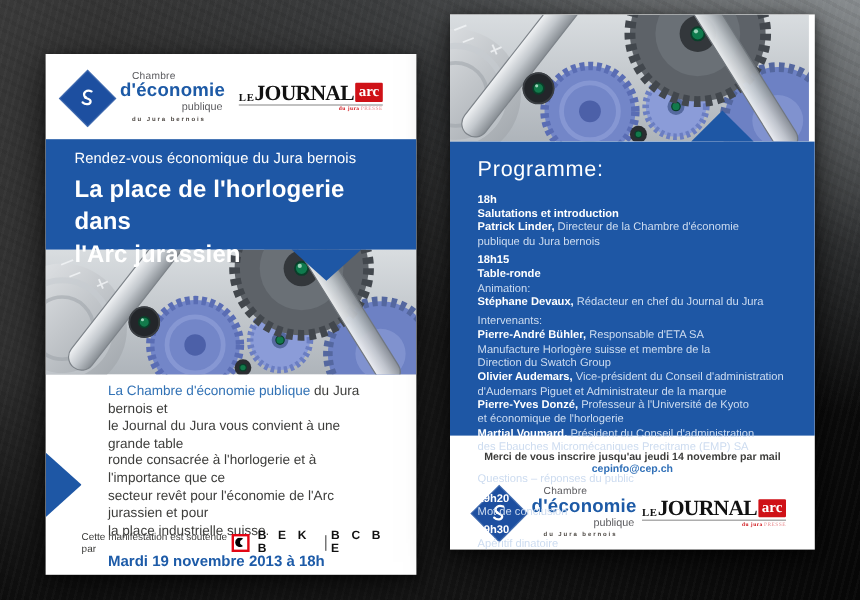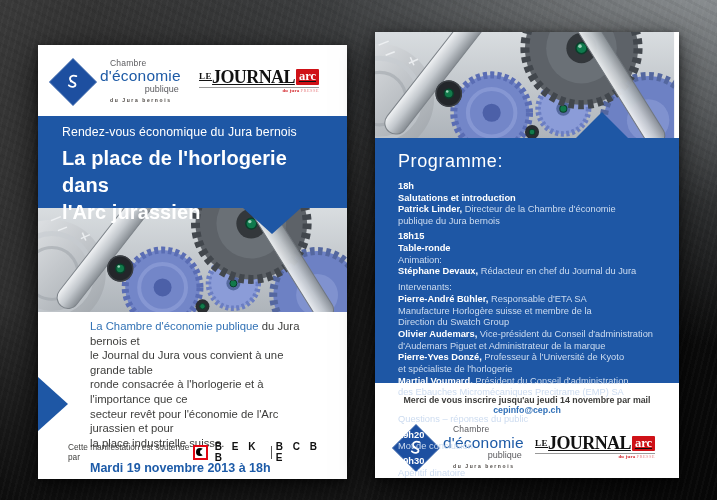--- a/index.html
+++ b/index.html
@@ -17,37 +17,37 @@
     background:
       repeating-linear-gradient(104deg, rgba(255,255,255,.022) 0 2px, rgba(0,0,0,0) 2px 6px),
       repeating-linear-gradient(27deg, rgba(0,0,0,.05) 0 3px, rgba(0,0,0,0) 3px 9px);
   }
   .flyer {
     position:absolute; background:#fff;
     box-shadow: 0 10px 32px rgba(0,0,0,.65), 0 2px 8px rgba(0,0,0,.5);
     overflow:hidden;
   }
   .flyer-left  { left:38px;  top:45px; width:309px; height:434px; }
-  .flyer-right { left:375px; top:12px; width:304px; height:446px;margin-top:20px; }
+  .flyer-right { left:375px; top:12px; width:304px; height:446px; }
 
   
   .cep-logo { display:flex; align-items:flex-start; }
   .cep-diamond {
     width:34px; height:34px; background:#1d4fa0; transform:rotate(45deg);
     margin:6px 10px 0 4px; flex:none; display:flex; align-items:center; justify-content:center;
     box-shadow:0 0 0 1px rgba(255,255,255,.15) inset;
   }
   .cep-diamond svg { transform:rotate(-45deg); }
   .cep-text { line-height:1; }
   .cep-chambre { font-size:8.5px; color:#5b5b5f; margin-left:10px; letter-spacing:.2px; }
-  .cep-economie { font-size:15.5px; font-weight:normal; color:#1d5aa6; letter-spacing:.2px; margin-top:1px;}
+  .cep-economie { font-size:15.5px; font-weight:bold; color:#1d5aa6; letter-spacing:.2px; margin-top:1px;}
   .cep-publique { font-size:9px; color:#5b5b5f; text-align:right; margin-top:1px; padding-right:2px;}
   .cep-region { font-size:5px; color:#4a4540; letter-spacing:1.6px; margin-top:4px; margin-left:10px; font-weight:bold;}
   .journal-logo { font-family:"Liberation Serif", serif; color:#111; line-height:1; }
-  .jl-row { display:flex; align-items:center;text-decoration:underline; }
+  .jl-row { display:flex; align-items:flex-end; }
   .jl-le { font-size:9px; font-weight:bold; letter-spacing:.5px; }
   .jl-main { font-size:18px; font-weight:bold; letter-spacing:-.6px; }
   .jl-arc {
     font-size:12.5px; font-weight:bold; color:#fff; background:#cf1117;
     padding:1px 3px 2px 3px; margin-left:1px; border-radius:1px; align-self:center;
   }
   .jl-sub { display:flex; justify-content:flex-end; border-top:1px solid #999; margin-top:1px; padding-top:1px; }
   .jl-sub-left { font-size:4.5px; color:#cf1117; font-weight:bold; letter-spacing:.4px;}
   .jl-sub-right { font-size:4.5px; color:#e98a8d; letter-spacing:.4px; margin-left:1px;}
 
@@ -278,21 +278,21 @@
             <div class="sch-line"><span>Animation:</span></div>
             <div class="sch-line"><span class="seg-bold">Stéphane Devaux,</span><span> Rédacteur en chef du Journal du Jura</span></div>
             <div class="sch-gap"></div>
             <div class="sch-line"><span>Intervenants:</span></div>
             <div class="sch-line"><span class="seg-bold">Pierre-André Bühler,</span><span> Responsable d'ETA SA</span></div>
             <div class="sch-line"><span>Manufacture Horlogère suisse et membre de la</span></div>
             <div class="sch-line"><span>Direction du Swatch Group</span></div>
             <div class="sch-line"><span class="seg-bold">Olivier Audemars,</span><span> Vice-président du Conseil d'administration</span></div>
             <div class="sch-line"><span>d'Audemars Piguet et Administrateur de la marque</span></div>
             <div class="sch-line"><span class="seg-bold">Pierre-Yves Donzé,</span><span> Professeur à l'Université de Kyoto</span></div>
-            <div class="sch-line"><span>et spécialiste de l'horlogerie</span></div>
+            <div class="sch-line"><span>et économique de l'horlogerie</span></div>
             <div class="sch-line"><span class="seg-bold">Martial Voumard,</span><span> Président du Conseil d'administration</span></div>
             <div class="sch-line"><span>des Ebauches Micromécaniques Precitrame (EMP) SA</span></div>
           </div>
         </div>
         <div class="sch-row">
           <div class="sch-time">19h</div>
           <div class="sch-content">
             <div class="sch-line"><span>Questions – réponses du public</span></div>
           </div>
         </div>

